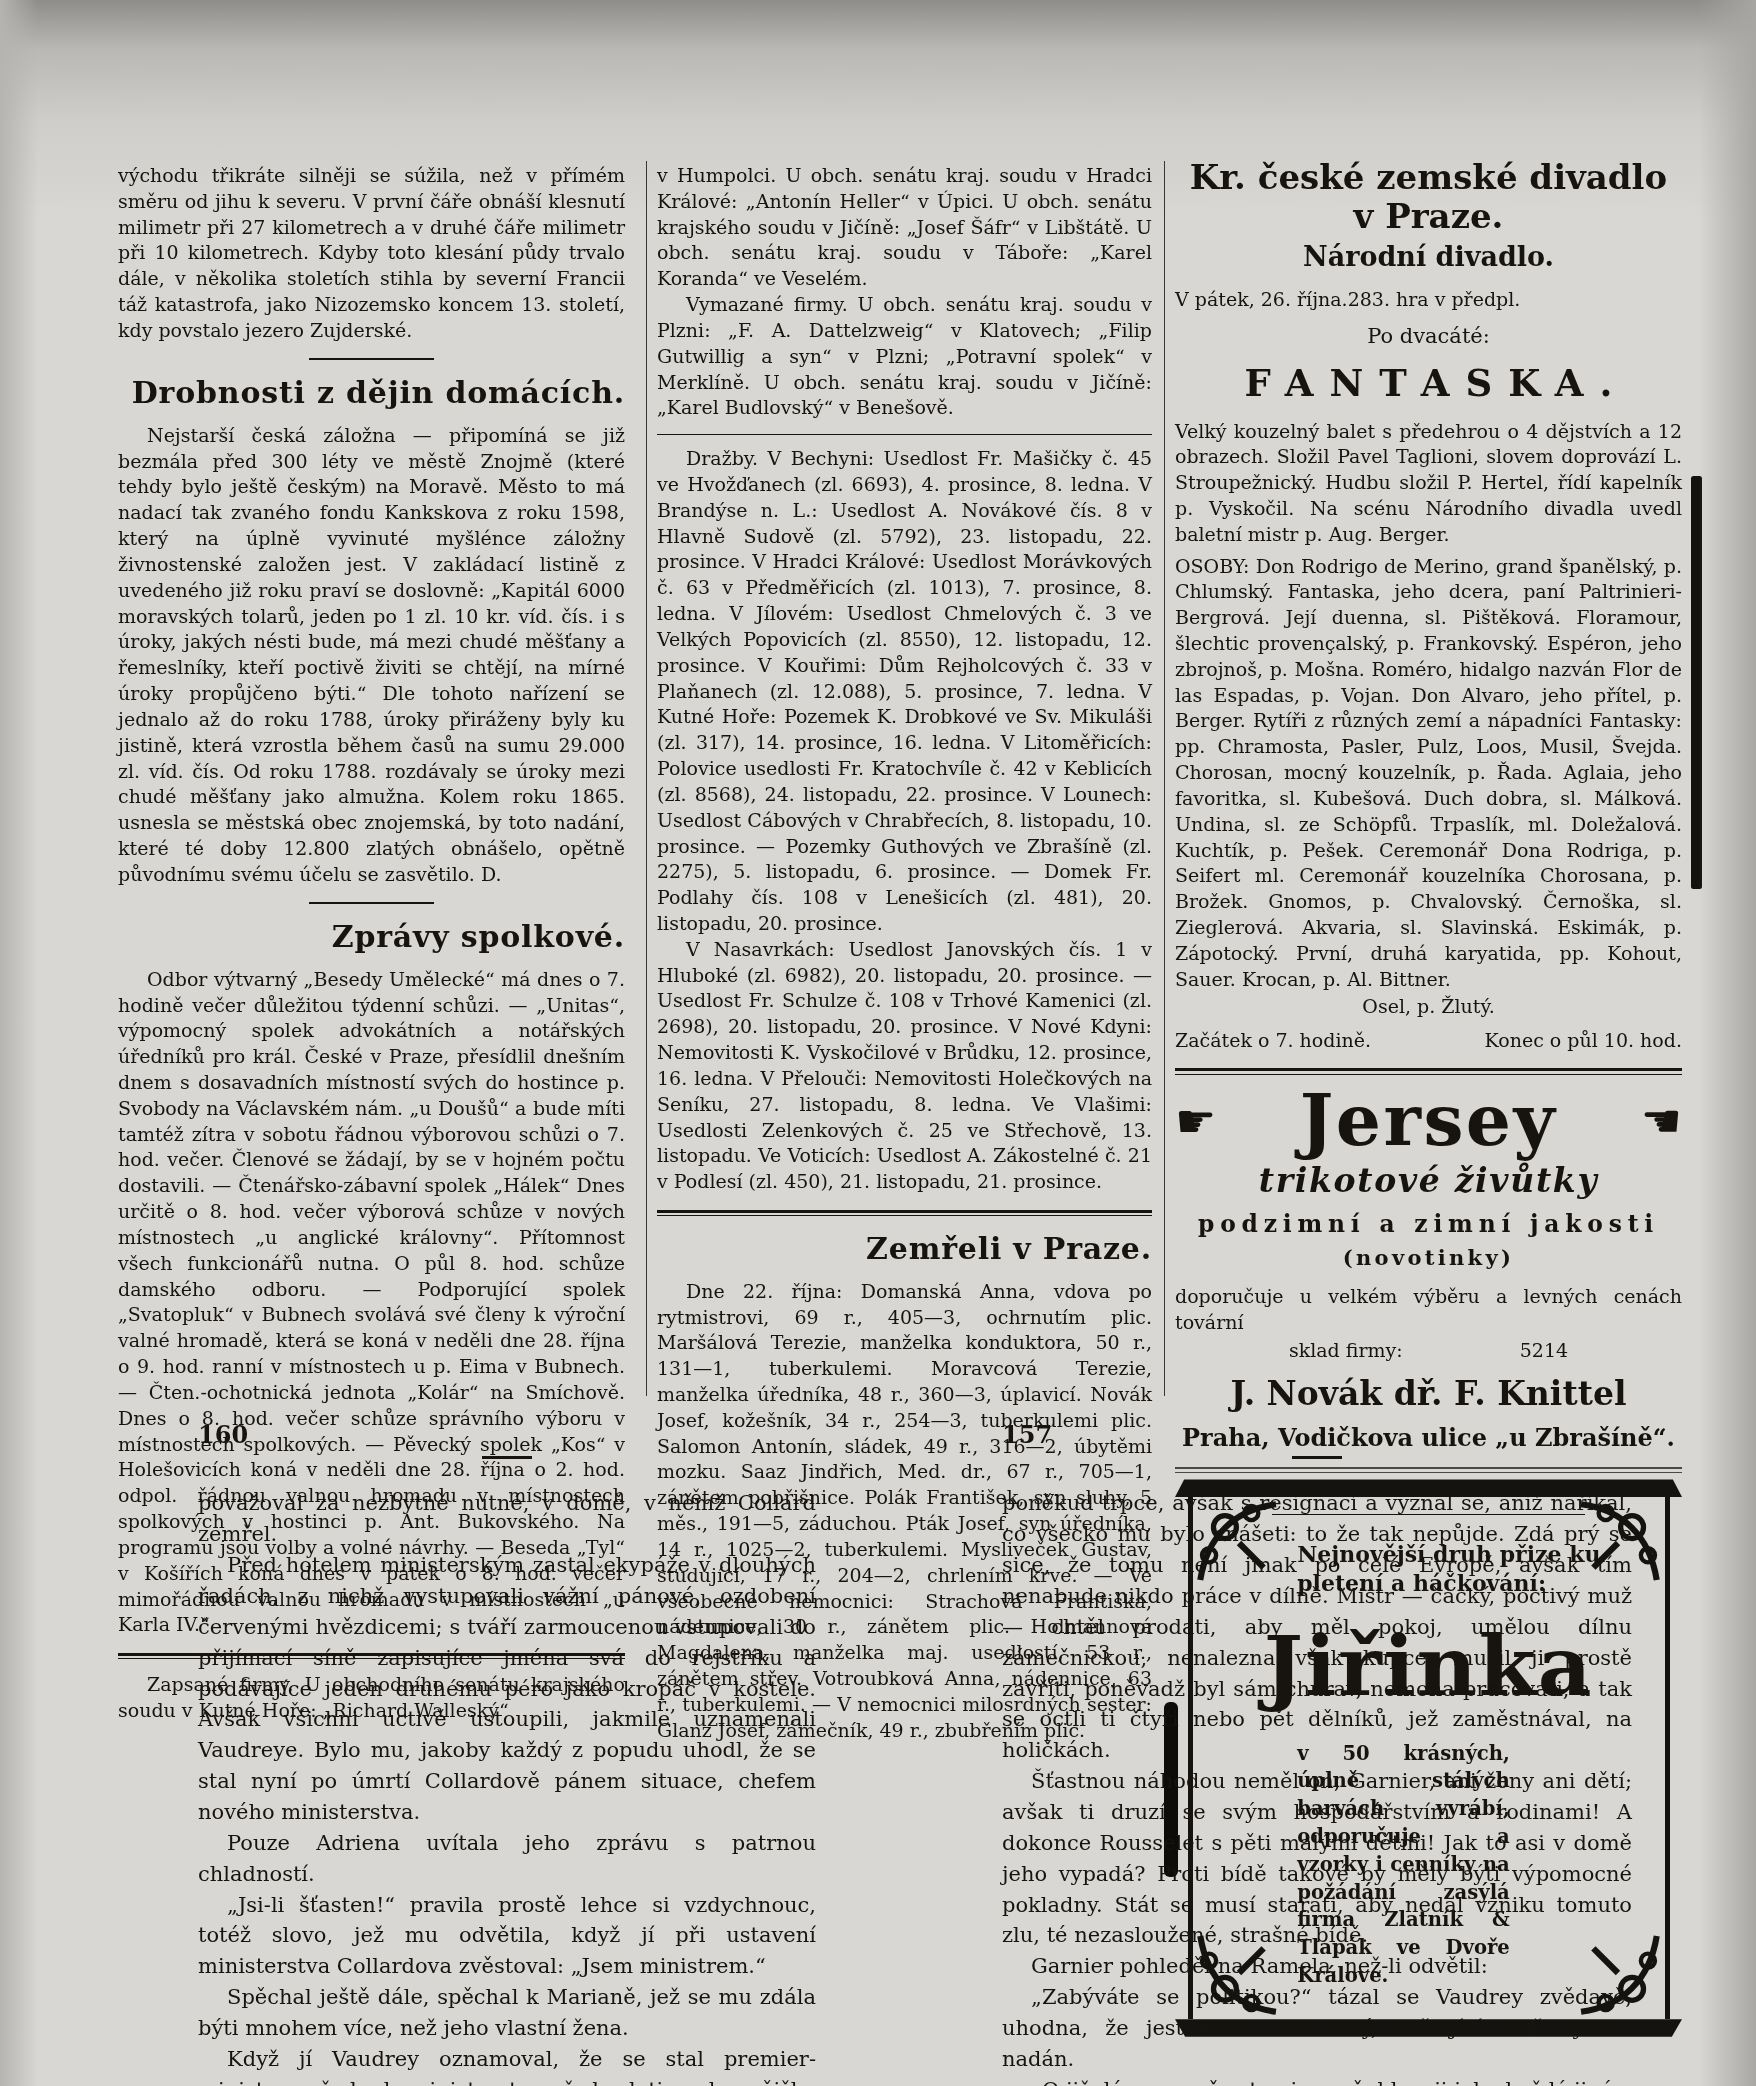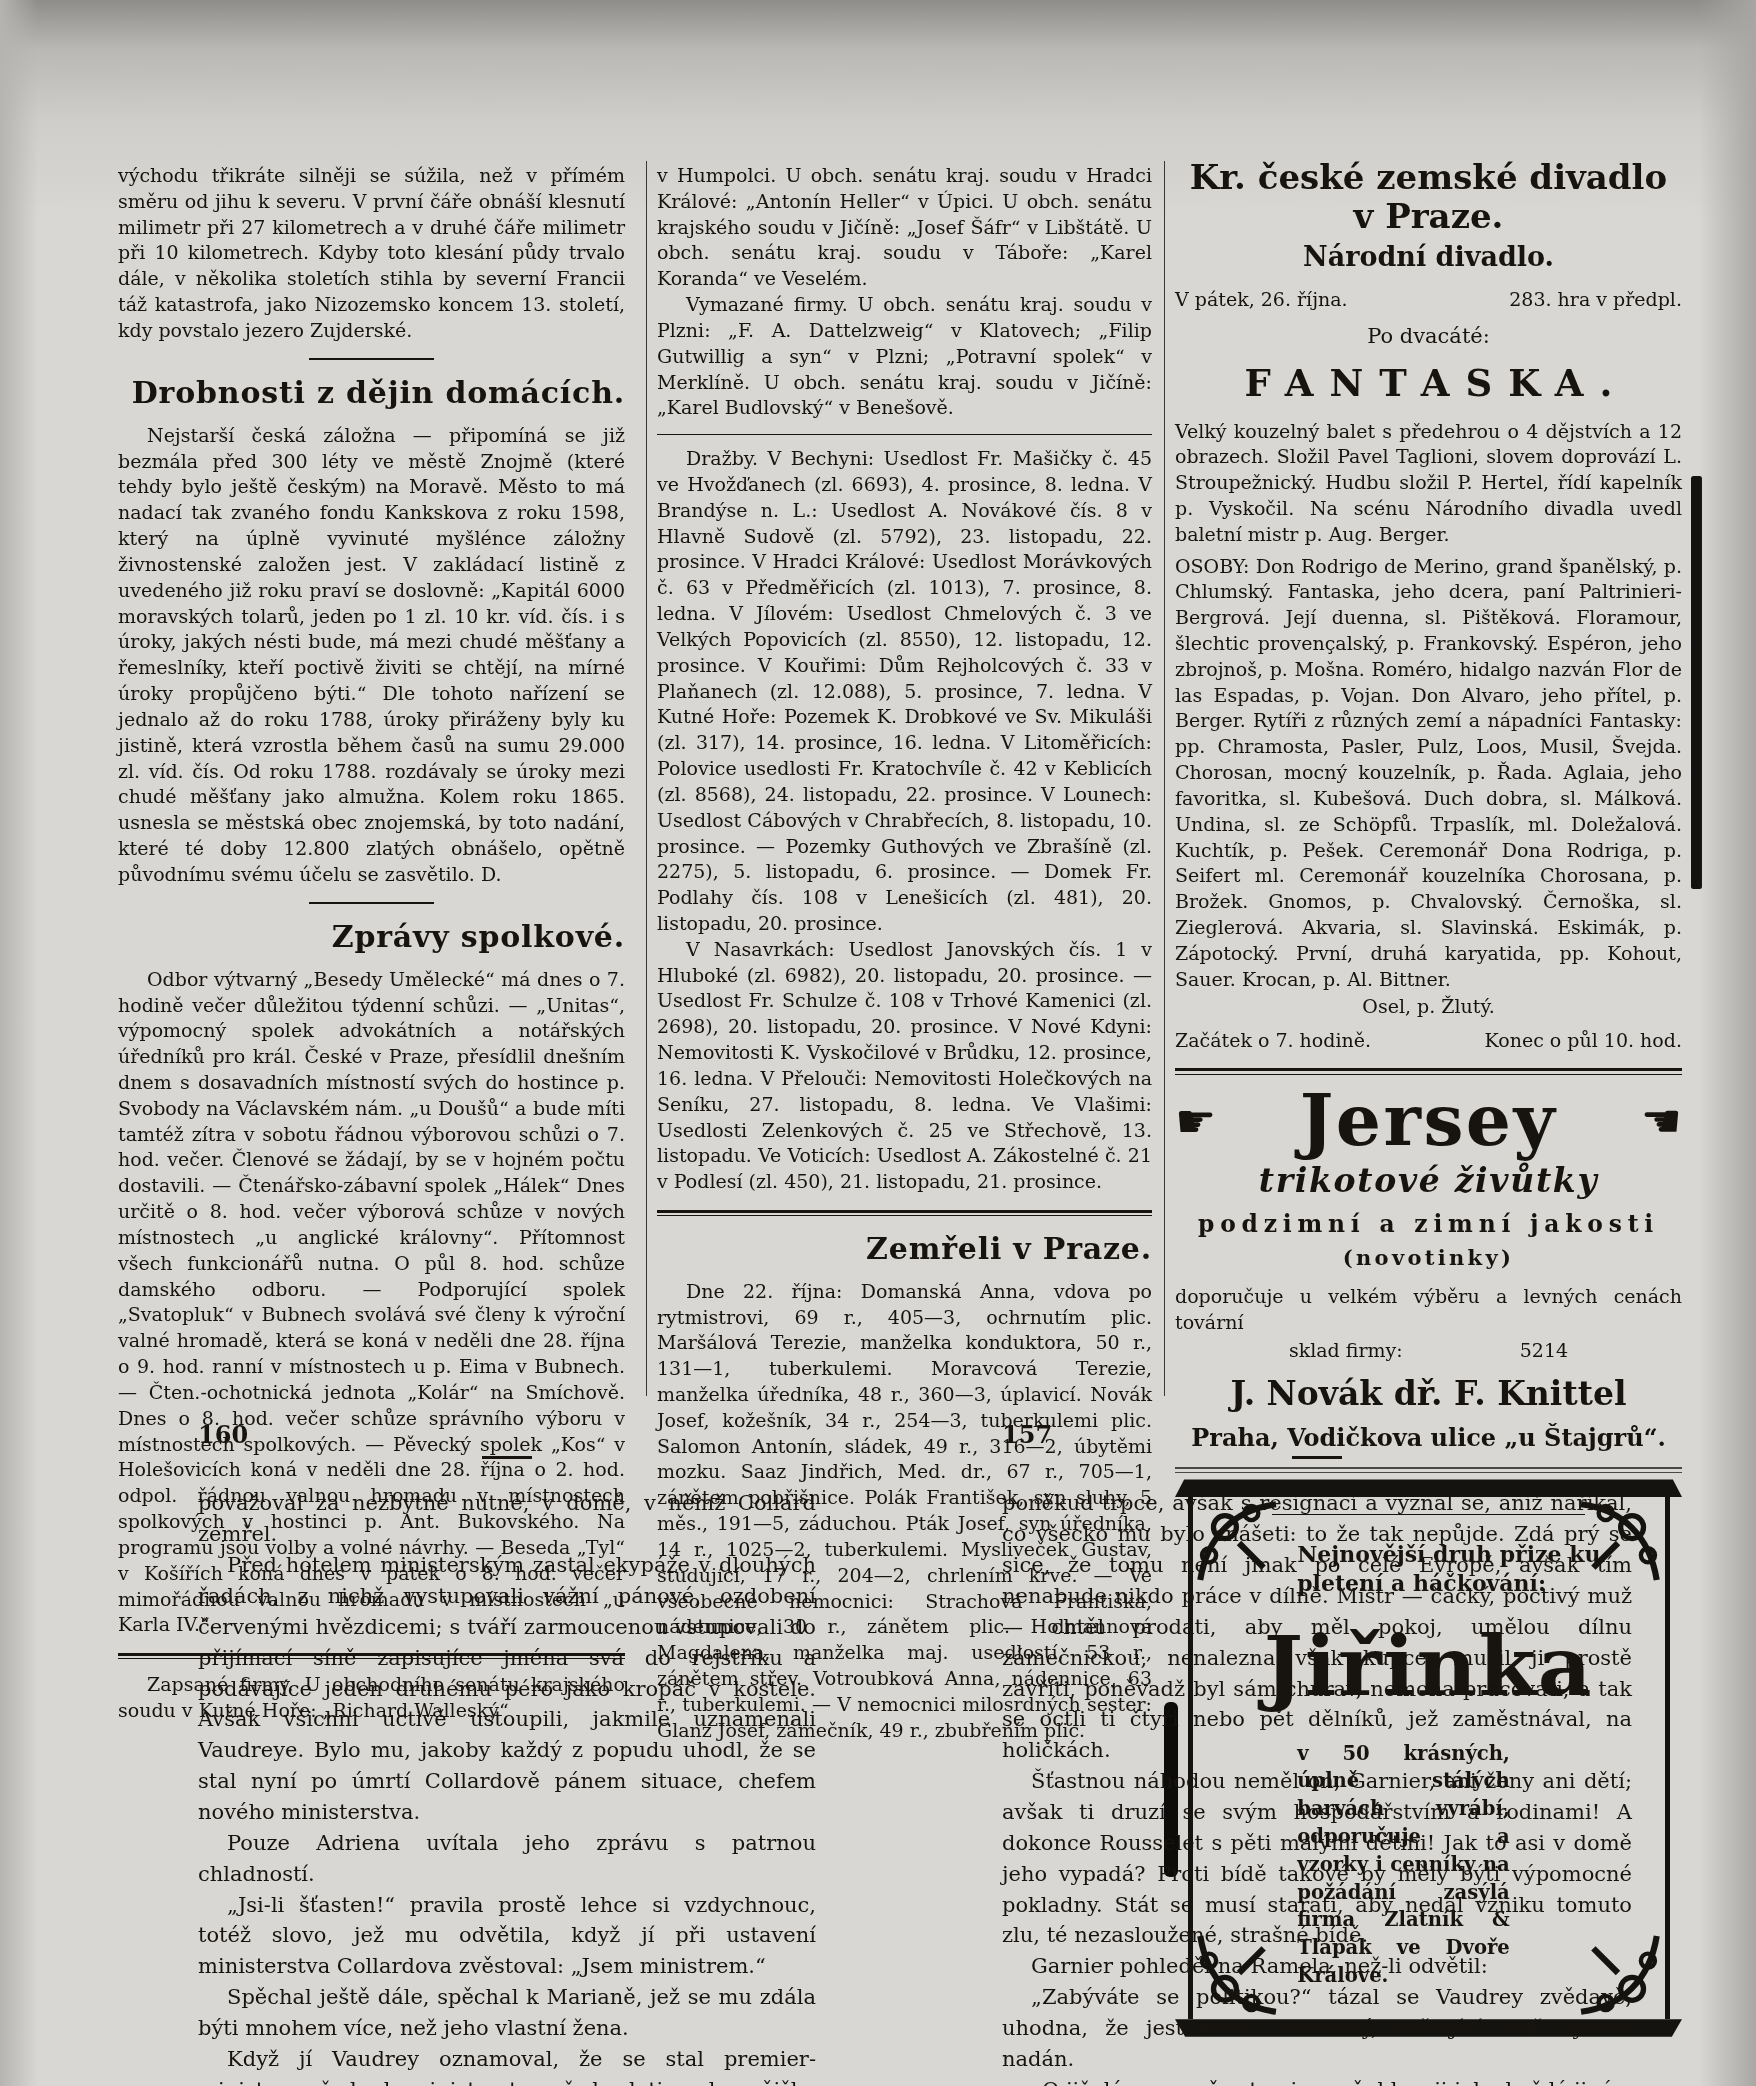--- a/index.html
+++ b/index.html
@@ -29,21 +29,21 @@
   .ind{text-indent:29px;}
 
   h2.sec{font-size:30px;text-align:right;font-weight:bold;margin:11.7px 0 9.2px 0;letter-spacing:0.8px;}
   .rule-short{width:125px;height:2.5px;background:#17130e;margin:14px auto 12.5px auto;}
   .rule-long{height:0;border-top:3.3px solid #17130e;border-bottom:1.3px solid #17130e;padding-top:2.1px;margin:15px 0 12.5px 0;}
   .rule-thin{height:1.3px;background:#17130e;margin:12.5px 0 11px 0;}
 
   
   .th-title{font-size:34px;font-weight:bold;text-align:center;line-height:1.15;}
   .th-sub{font-size:27px;font-weight:bold;text-align:center;margin-top:3.3px;}
-  .th-row{display:flex;justify-content:space-between;font-size:19px;margin-top:11px;}
+  .th-row{display:flex;font-size:19px;margin-top:11px;}
   .th-center{text-align:center;font-size:21px;margin-top:9.2px;}
   .play-title{font-size:37px;font-weight:bold;text-align:center;letter-spacing:16px;margin:7.5px 0 10px 0;text-indent:16px;}
   .times{display:flex;justify-content:space-between;font-size:19px;margin-top:7.5px;}
 
   
   .jersey{text-align:center;margin-top:12.5px;}
   .jersey-head{display:flex;align-items:center;justify-content:space-between;}
   .manicule{font-family:"DejaVu Sans","Liberation Sans",sans-serif;font-size:46px;line-height:1;}
   .jersey-title{font-size:71px;font-weight:bold;line-height:.95;letter-spacing:2.5px;}
   .jersey-l1{font-size:33px;font-weight:bold;font-style:italic;margin-top:4.2px;letter-spacing:1.7px;}
@@ -141,21 +141,21 @@
     </div>
     <div class="jersey-l1">trikotové živůtky</div>
     <div class="jersey-l2">podzimní a zimní jakosti</div>
     <div class="jersey-l3">(novotinky)</div>
     <p class="jersey-l4">doporučuje u velkém výběru a levných cenách tovární</p>
     <div class="jersey-row">
       <span>sklad firmy:</span>
       <span class="jersey-num">5214</span>
     </div>
     <div class="jersey-firm">J. Novák dř. F. Knittel</div>
-    <div class="jersey-addr">Praha, Vodičkova ulice „u Štajgrů“.</div>
+    <div class="jersey-addr">Praha, Vodičkova ulice „u Zbrašíně“.</div>
   </div>
 
   <div class="jk-toprule"></div>
 
   <div style="position:relative;">
     <div class="jk-smear"></div>
     <div class="jk-beam top"></div>
     <div class="jk-body">
       <div class="jk-inner-rule"></div>
       <span class="jk-corner jk-tl">

